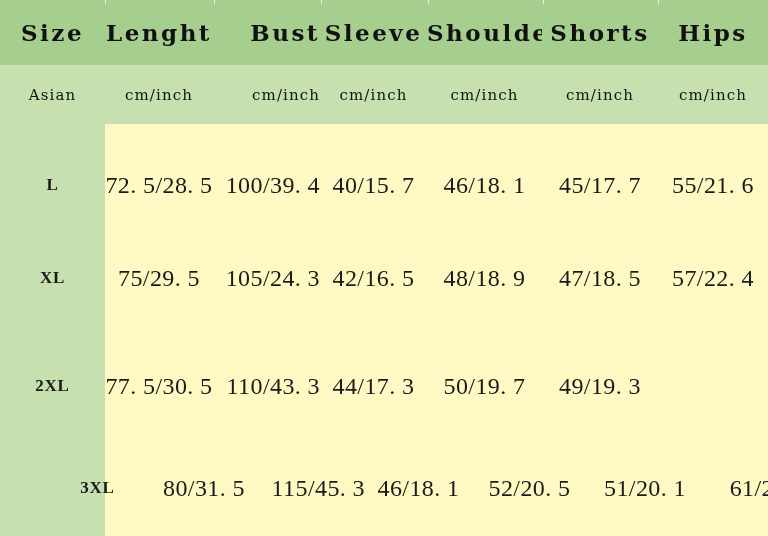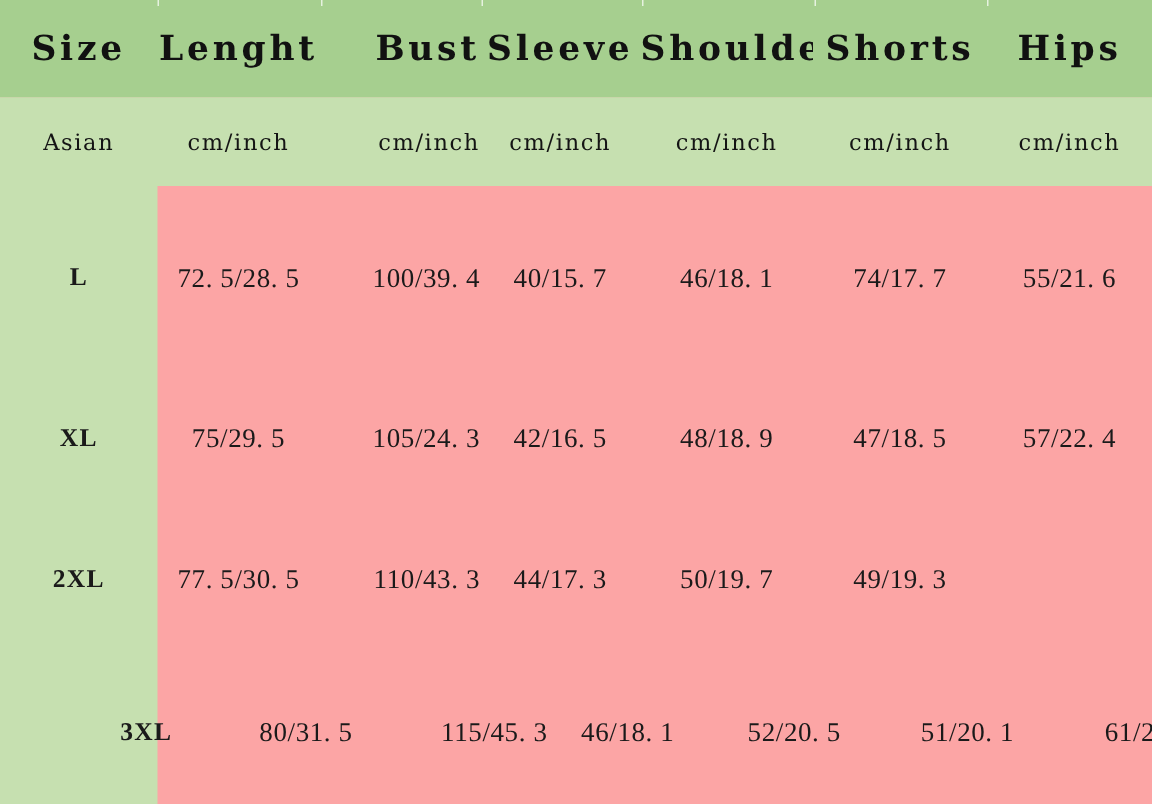--- a/index.html
+++ b/index.html
@@ -13,21 +13,21 @@
     height: 536px;
     overflow: hidden;
     font-family: "Liberation Serif", "DejaVu Serif", serif;
   }
 
   
   #size-chart {
     position: relative;
     width: 768px;
     height: 536px;
-    background: #fca5a5;          
+    background: #fef9c3;          
     overflow: hidden;
   }
 
   
   .band-header {
     position: absolute;
     left: 0; top: 0;
     width: 768px; height: 65px;
     background: #a6cf8f;
   }
@@ -108,33 +108,33 @@
     letter-spacing: 1.1px;
     color: #141414;
   }
 
   
   .row-data {
     height: 44px;
   }
   .row-data .cell {
     font-family: "Liberation Serif", "DejaVu Serif", serif;
-    font-size: 18px;
+    font-size: 24px;
     font-weight: 400;
     letter-spacing: 0.4px;
     color: #1a1a1a;
   }
   .row-data .cell.c0 {
     font-weight: 700;
     font-size: 17px;
     letter-spacing: 0.8px;
   }
 
   .r0 { top: 163px; }
-  .r1 { top: 270px; }
+  .r1 { top: 256px; }
   .r2 { top: 364px; }
   .r3 { top: 466px; margin-left: 45px; }
 </style>
 </head>
 <body>
 
 <div id="size-chart">
 
   <div class="band-header"></div>
   <div class="band-subheader"></div>
@@ -167,21 +167,21 @@
     <div class="cell c5">cm/inch</div>
     <div class="cell c6">cm/inch</div>
   </div>
 
   <div class="row row-data r0">
     <div class="cell c0">L</div>
     <div class="cell c1">72. 5/28. 5</div>
     <div class="cell c2">100/39. 4</div>
     <div class="cell c3">40/15. 7</div>
     <div class="cell c4">46/18. 1</div>
-    <div class="cell c5">74/17. 7</div>
+    <div class="cell c5">45/17. 7</div>
     <div class="cell c6">55/21. 6</div>
   </div>
 
   <div class="row row-data r1">
     <div class="cell c0">XL</div>
     <div class="cell c1">75/29. 5</div>
     <div class="cell c2">105/24. 3</div>
     <div class="cell c3">42/16. 5</div>
     <div class="cell c4">48/18. 9</div>
     <div class="cell c5">47/18. 5</div>

